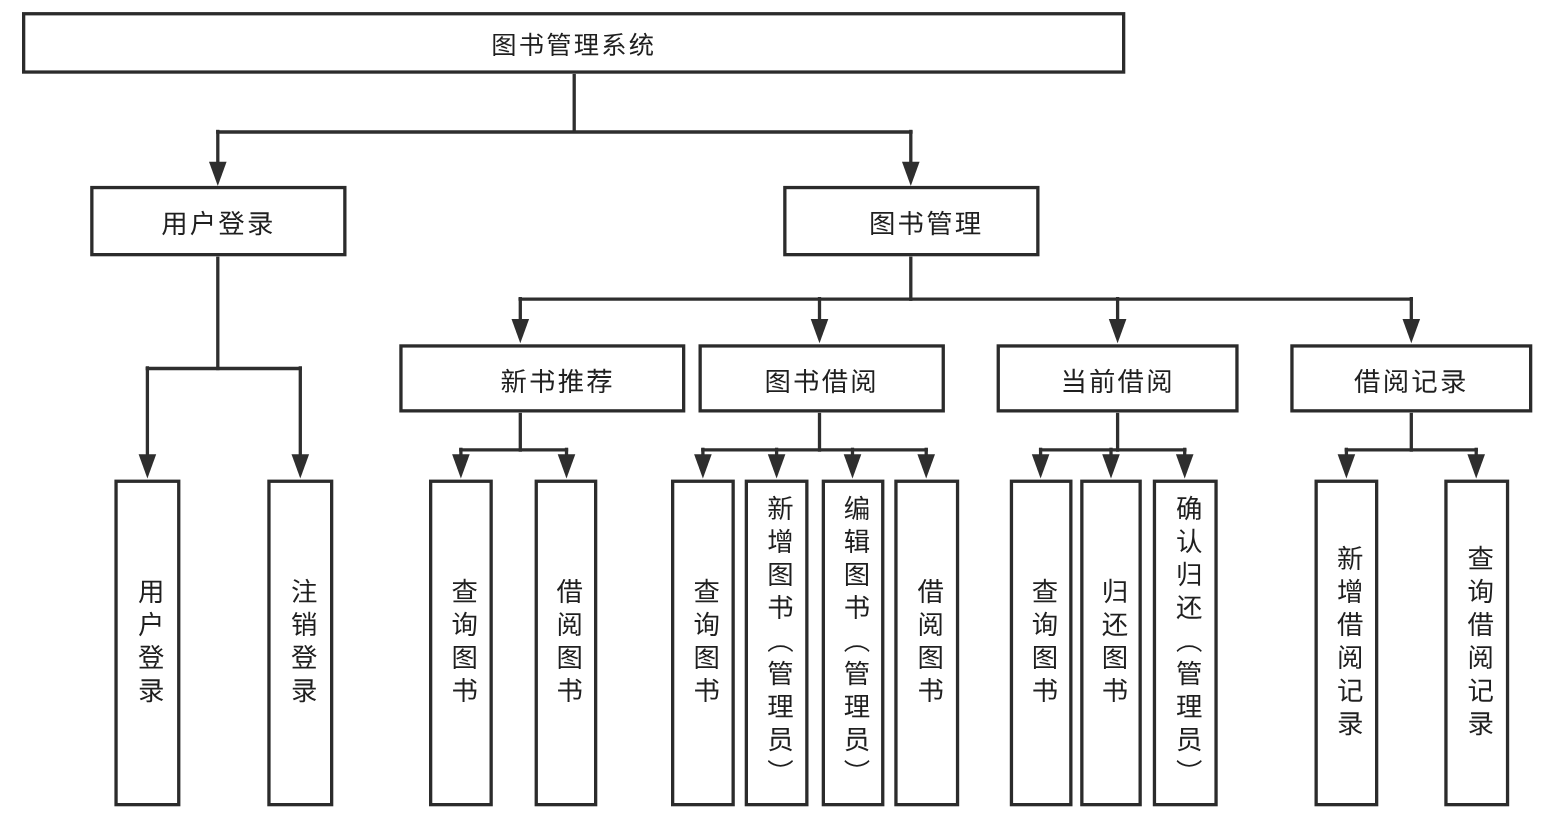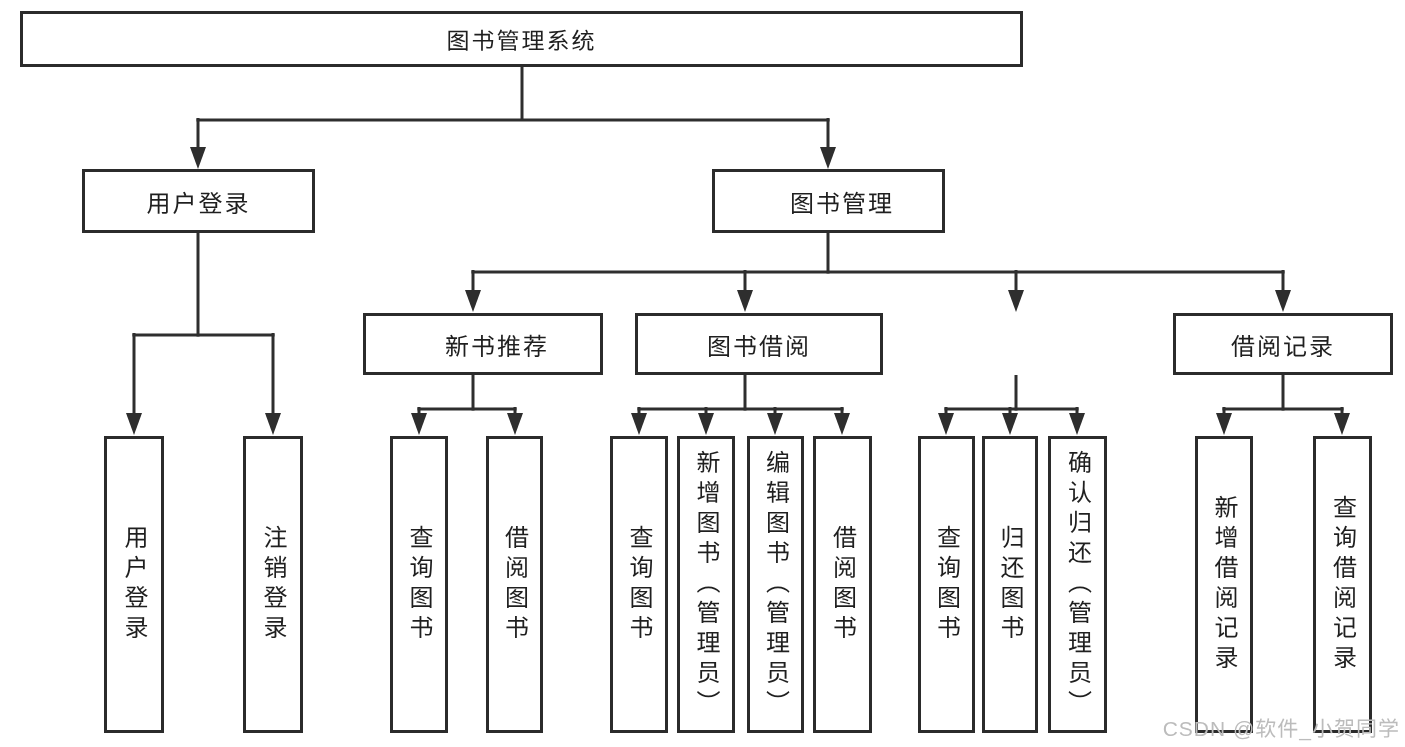--- a/index.html
+++ b/index.html
@@ -115,25 +115,28 @@
     <span class="h-label">图书管理系统</span>
   </div>
 
   <div class="node l2" style="left:82px; top:169px; width:233px; height:64px;">
     <span class="h-label">用户登录</span>
   </div>
   <div class="node l2" style="left:712px; top:169px; width:233px; height:64px;padding-left:27px;">
     <span class="h-label">图书管理</span>
   </div>
 
-  <div class="node l3" style="left:363px; top:313px; width:240px; height:62px;padding-left:28px;">
+  <div class="node l3" style="left:363px; top:313px; width:260px; height:62px;padding-left:28px;">
     <span class="h-label">新书推荐</span>
   </div>
-  <div class="node l3" style="left:635px; top:313px; width:248px; height:62px;">
+  <div class="node l3" style="left:635px; top:313px; width:224px; height:62px;">
     <span class="h-label">图书借阅</span>
+  </div>
+  <div class="node l3" style="left:906px; top:313px; width:220px; height:62px;">
+    <span class="h-label">当前借阅</span>
   </div>
   <div class="node l3" style="left:1173px; top:313px; width:220px; height:62px;justify-content:center;">
     <span class="h-label">借阅记录</span>
   </div>
 
   <div class="node leaf" style="left:104px; top:436px; width:60px; height:297px;">
     <span class="v-label">用户登录</span>
   </div>
   <div class="node leaf" style="left:243px; top:436px; width:60px; height:297px;">
     <span class="v-label">注销登录</span>
@@ -165,14 +168,13 @@
   <div class="node leaf" style="left:1048px; top:436px; width:59px; height:297px;">
     <span class="v-label">确认归还（管理员）</span>
   </div>
   <div class="node leaf" style="left:1195px; top:436px; width:58px; height:297px;">
     <span class="v-label">新增借阅记录</span>
   </div>
   <div class="node leaf" style="left:1313px; top:436px; width:59px; height:297px;">
     <span class="v-label">查询借阅记录</span>
   </div>
 
-  <div class="watermark">CSDN @软件_小贺同学</div>
 </div>
 
 </body></html>

